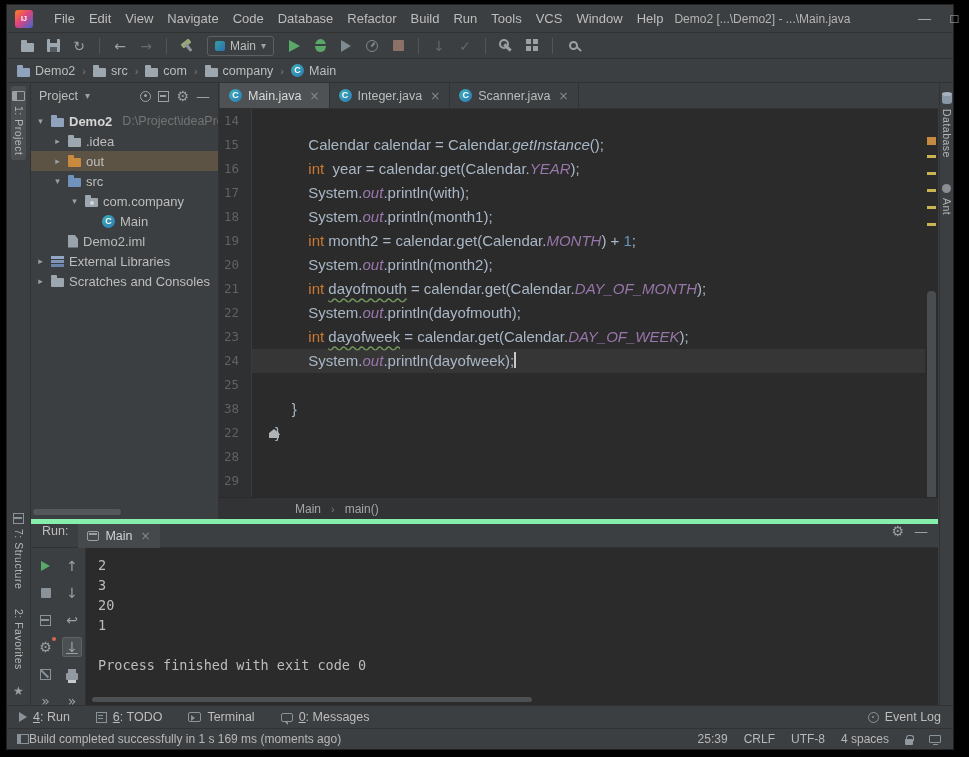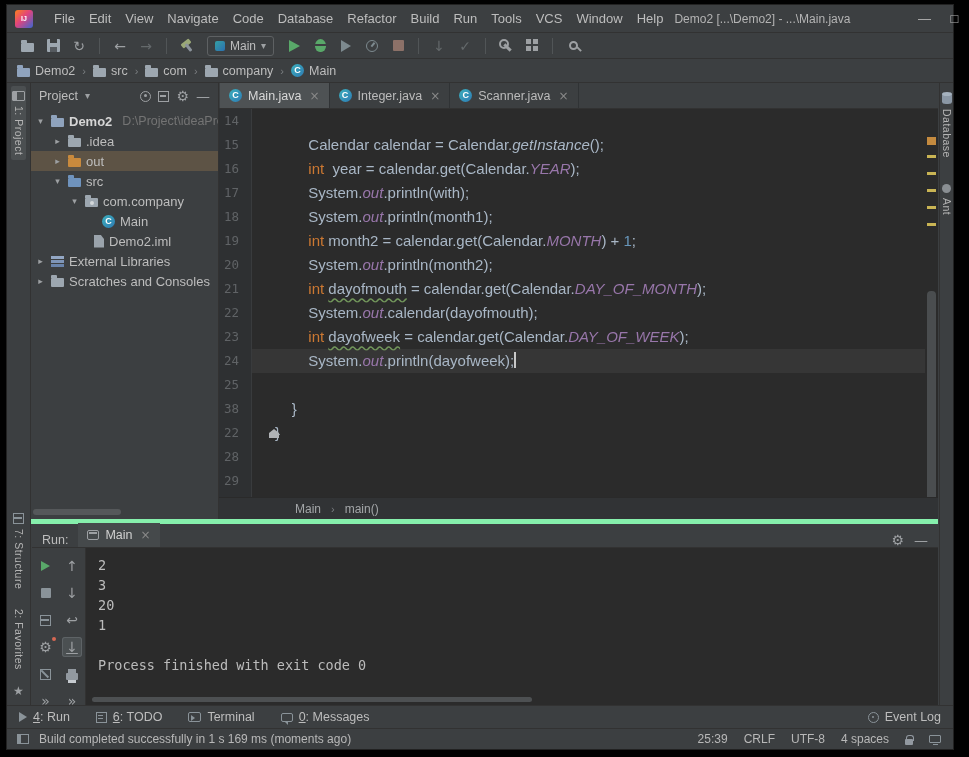--- a/index.html
+++ b/index.html
@@ -67,37 +67,37 @@
   .fold-marker{position:absolute;left:50px;width:10px;height:9px;background:#b0b3b6;clip-path:polygon(50% 0,100% 45%,100% 100%,0 100%,0 45%)}
   .vstripe{position:absolute;top:0;right:0;bottom:0;width:13px;background:#2b2b2b}
   .mark{position:absolute;left:2px;width:9px}
   .mk-file{top:28px;height:8px;background:#c48a3f}
   .mk-w{height:3px;background:#c9b454}
   .vthumb{position:absolute;top:182px;right:2px;width:9px;height:222px;background:#4a4d4f;border-radius:4px}
   .editor-crumbs{height:22px;flex:none;display:flex;align-items:center;gap:8px;padding-left:76px;font-size:12px;color:#9da0a3;background:#313335;border-top:1px solid #2a2a2a}
   .ecrumb{color:#a3a6a8}
   
   .run-panel{position:absolute;left:25px;right:15px;top:441px;bottom:0;display:flex;flex-direction:column;background:#3c3f41}
-  .run-header{height:24px;flex:none;display:flex;align-items:flex-end;gap:10px;padding:0 10px;border-bottom:1px solid #323232}
+  .run-header{height:24px;flex:none;display:flex;align-items:flex-start;gap:10px;padding:0 10px;border-bottom:1px solid #323232}
   .run-label{font-size:12.5px;color:#bdbdbd}
   .run-tab{height:24px;display:flex;align-items:center;gap:6px;padding:0 9px;font-size:12.5px;background:#45494b;color:#d0d0d0}
   .run-body{flex:1;display:flex;position:relative;min-height:0}
   .run-tools{width:27px;flex:none;background:#3c3f41;display:flex;flex-direction:column;align-items:center;gap:7px;padding-top:8px}
   .run-tools.col2{border-right:1px solid #323232}
   .run-tools .tbtn{width:20px;height:20px}
   .tbtn.selected{background:#4b5052;box-shadow:inset 0 0 0 1px #5e6366}
   .console{flex:1;background:#2b2b2b;padding:7px 0 0 12px;overflow:hidden}
   .console-line{font-family:"DejaVu Sans Mono",monospace;font-size:13.5px;line-height:20px;color:#bcbcbc;white-space:pre}
   .console-hscroll{position:absolute;bottom:3px;left:60px;width:440px;height:5px;border-radius:3px;background:#4d5052}
   
   .bottombar{height:23px;flex:none;display:flex;align-items:center;padding:0 12px;border-top:1px solid #323232}
   .bb-items{display:flex;gap:26px}
   .bb-item{display:flex;align-items:center;gap:6px;font-size:12.5px;color:#bdbdbd}
   .statusbar{height:21px;flex:none;display:flex;align-items:center;padding:0 10px;border-top:1px solid #323232;font-size:12px;color:#b8b8b8}
-  .sb-msg{margin-left:10px;white-space:nowrap}
+  .sb-msg{white-space:nowrap}
   .sb-right{display:flex;align-items:center;gap:16px;margin-right:2px}
   
   .gly{font-family:"DejaVu Sans",sans-serif;font-size:14px;color:#9da0a3;line-height:1}
   .gly.sm{font-size:10px}
   .gly.dim{color:#64696b}
   .gly.underl{text-decoration:underline}
   .gly.star{font-size:12px}
   .ic{display:inline-block;position:relative;flex:none}
   .ic-folder,.ic-folder-module,.ic-folder-excluded,.ic-folder-src,.ic-package,.ic-scratch,.ic-open{width:13px;height:9px;background:#9da7b0;border-radius:1px;margin-top:3px}
   .ic-folder::before,.ic-folder-module::before,.ic-folder-excluded::before,.ic-folder-src::before,.ic-package::before,.ic-scratch::before,.ic-open::before{content:"";position:absolute;top:-3px;left:0;width:6px;height:3px;background:inherit;border-radius:1px 1px 0 0}
@@ -352,21 +352,21 @@
             <div class="tree-row" style="padding-left: 38px;">
               <span class="tree-arrow">▾</span>
               <span class="ic ic-package"></span>
               <span class="tree-label">com.company</span>
             </div>
             <div class="tree-row" style="padding-left: 55px;">
               <span class="tree-arrow"></span>
               <span class="ic ic-class">C</span>
               <span class="tree-label">Main</span>
             </div>
-            <div class="tree-row" style="padding-left: 21px; margin-left: 26px;">
+            <div class="tree-row" style="padding-left: 21px;">
               <span class="tree-arrow"></span>
               <span class="ic ic-file"></span>
               <span class="tree-label">Demo2.iml</span>
             </div>
             <div class="tree-row" style="padding-left: 4px;">
               <span class="tree-arrow">▸</span>
               <span class="ic ic-library"></span>
               <span class="tree-label">External Libraries</span>
             </div>
             <div class="tree-row" style="padding-left: 4px;">
@@ -417,21 +417,21 @@
             </div>
           <div class="code">
               <div class="code-line"></div>
               <div class="code-line"><span class="tk-p">        Calendar calendar = Calendar.</span><span class="tk-m">getInstance</span><span class="tk-p">();</span></div>
               <div class="code-line"><span class="tk-p">        </span><span class="tk-k">int</span><span class="tk-p">  year = calendar.get(Calendar.</span><span class="tk-c">YEAR</span><span class="tk-p">);</span></div>
               <div class="code-line"><span class="tk-p">        System.</span><span class="tk-c">out</span><span class="tk-p">.println(with);</span></div>
               <div class="code-line"><span class="tk-p">        System.</span><span class="tk-c">out</span><span class="tk-p">.println(month1);</span></div>
               <div class="code-line"><span class="tk-p">        </span><span class="tk-k">int</span><span class="tk-p"> month2 = calendar.get(Calendar.</span><span class="tk-c">MONTH</span><span class="tk-p">) + </span><span class="tk-n">1</span><span class="tk-p">;</span></div>
               <div class="code-line"><span class="tk-p">        System.</span><span class="tk-c">out</span><span class="tk-p">.println(month2);</span></div>
               <div class="code-line"><span class="tk-p">        </span><span class="tk-k">int</span><span class="tk-p"> </span><span class="tk-t">dayofmouth</span><span class="tk-p"> = calendar.get(Calendar.</span><span class="tk-c">DAY_OF_MONTH</span><span class="tk-p">);</span></div>
-              <div class="code-line"><span class="tk-p">        System.</span><span class="tk-c">out</span><span class="tk-p">.calendar(dayofmouth);</span></div>
+              <div class="code-line"><span class="tk-p">        System.</span><span class="tk-c">out</span><span class="tk-p">.println(dayofmouth);</span></div>
               <div class="code-line"><span class="tk-p">        </span><span class="tk-k">int</span><span class="tk-p"> </span><span class="tk-t">dayofweek</span><span class="tk-p"> = calendar.get(Calendar.</span><span class="tk-c">DAY_OF_WEEK</span><span class="tk-p">);</span></div>
               <div class="code-line caret-line"><span class="tk-p">        System.</span><span class="tk-c">out</span><span class="tk-p">.println(dayofweek);</span><span class="caret"></span></div>
               <div class="code-line"></div>
               <div class="code-line"><span class="tk-p">    }</span></div>
               <div class="code-line"><span class="tk-p">}</span></div>
               <div class="code-line"></div>
             </div>
           <span class="fold-marker" style="top: 320px;"></span>
           <div class="vstripe">
             <span class="mark mk-file"></span>

